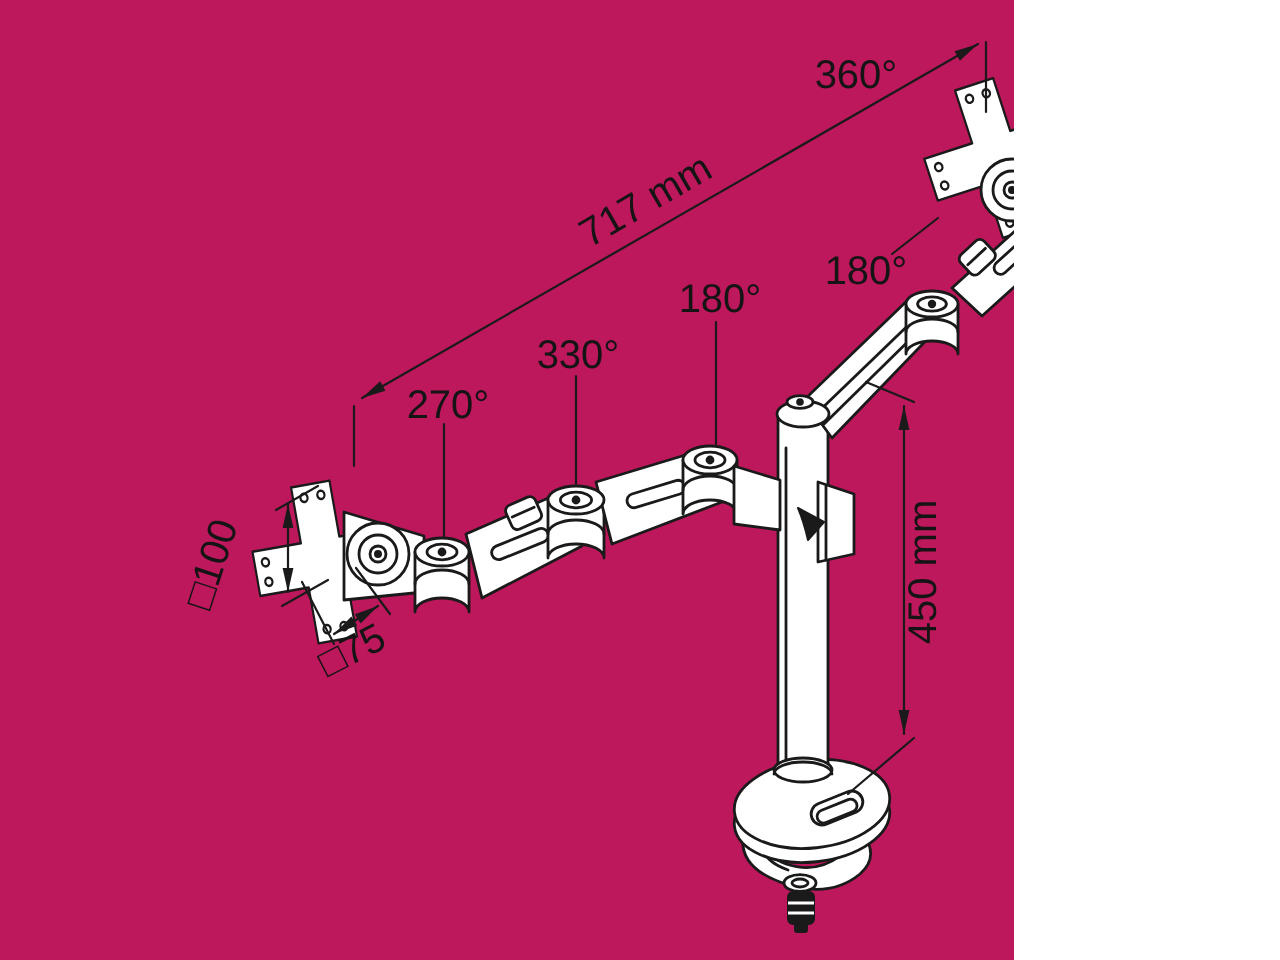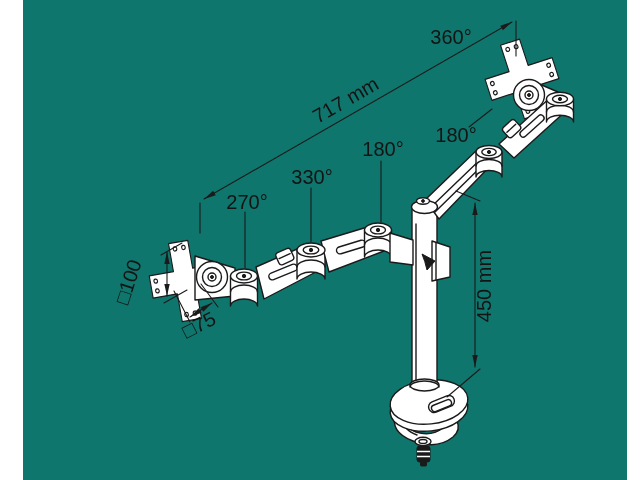--- a/index.html
+++ b/index.html
@@ -1,16 +1,16 @@
 <!DOCTYPE html>
 <html><head>
 <meta charset="utf-8">
 <style>
   html,body{margin:0;padding:0;background:#fff;}
-  #stage{position:relative;width:604px;height:480px;background:#0f766e;overflow:hidden;margin-left:23px;}
+  #stage{position:relative;width:507px;height:480px;background:#be185d;overflow:hidden;}
   svg{display:block;}
   .ln{fill:none;stroke:#1a1a1a;stroke-width:1.4;stroke-linecap:round;stroke-linejoin:round;}
   .fw{fill:#ffffff;stroke:#1a1a1a;stroke-width:1.4;stroke-linejoin:round;stroke-linecap:round;}
   .dim{fill:none;stroke:#1a1a1a;stroke-width:1.1;stroke-linecap:round;}
   .blk{fill:#1a1a1a;stroke:#1a1a1a;stroke-width:1;stroke-linejoin:round;}
   .lbl{font-family:"Liberation Sans","DejaVu Sans",sans-serif;font-size:20px;fill:#141414;}
 </style>
 </head>
 <body>
 

